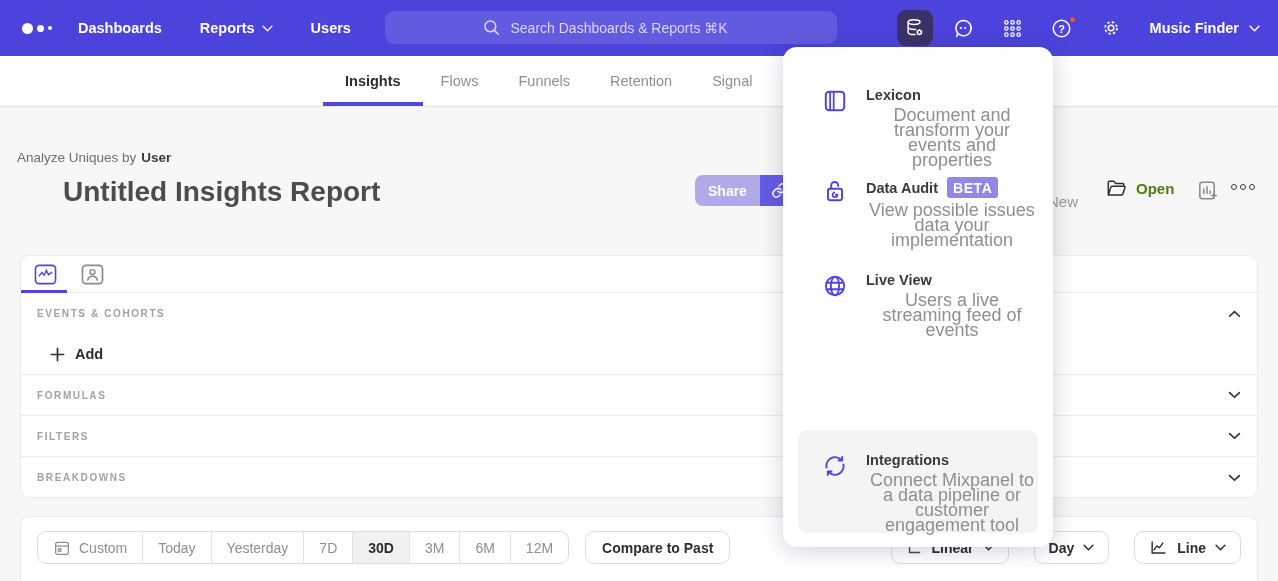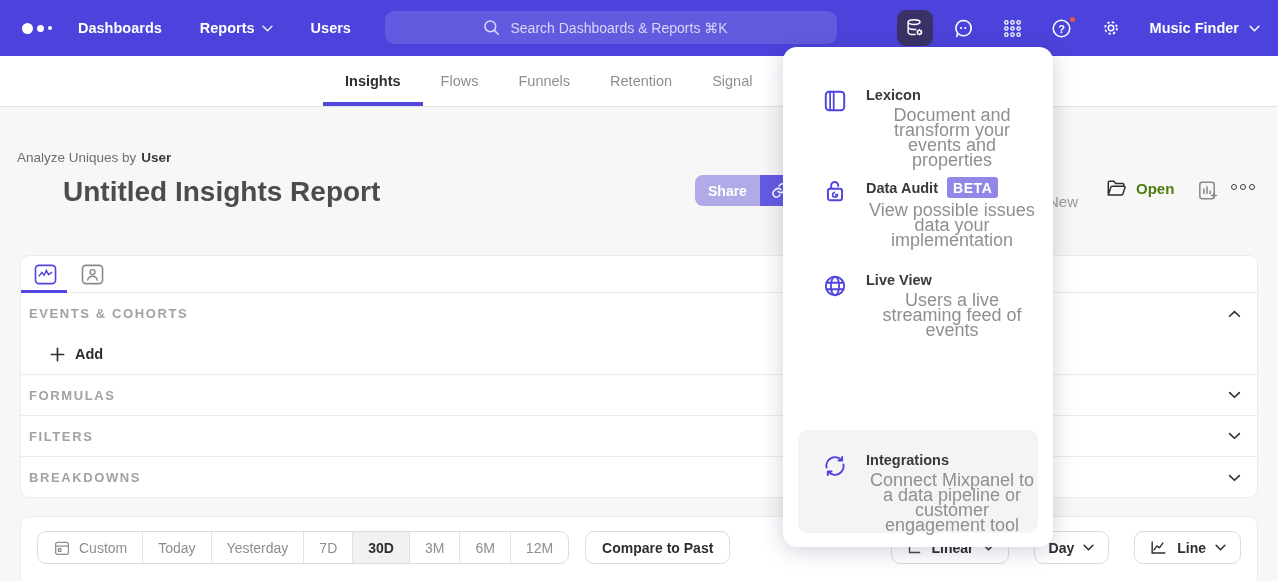--- a/index.html
+++ b/index.html
@@ -44,21 +44,21 @@
   .more-btn i { width:6px; height:6px; border-radius:50%; border:1.6px solid #3a3a3a; display:block; }
 
   
   .card { position:absolute; background:#fff; border:1px solid #ebebeb; border-radius:9px; }
   .builder { left:20px; top:255px; width:1238px; height:243px; }
   .icon-tabs { position:relative; height:37px; border-bottom:1px solid #ececec; display:flex; align-items:center; gap:24px; padding-left:13px; }
   .itab { cursor:pointer; display:flex; align-items:center; }
   .itab-underline { position:absolute; left:0; bottom:-1px; width:46px; height:3px; background:#5246dd; }
   .brow { position:absolute; left:0; width:100%; display:flex; align-items:center; }
   .brow .chev { position:absolute; right:16px; }
-  .sec-label { font-size:13px; font-weight:700; letter-spacing:1.6px; color:#a2a2a2; margin-left:8px; }
+  .sec-label { font-size:10px; font-weight:700; letter-spacing:1.6px; color:#a2a2a2; margin-left:16px; }
   .row-events  { top:37px; height:41px; }
   .row-add { top:78px; height:41px; border-bottom:1px solid #ececec; }
   .add-btn { display:flex; align-items:center; gap:10px; margin-left:29px; font-size:14.5px; font-weight:700; color:#2e2e2e; cursor:pointer; }
   .row-formulas { top:119px; height:41px; border-bottom:1px solid #ececec; }
   .row-filters { top:160px; height:41px; border-bottom:1px solid #ececec; }
   .row-breakdowns { top:201px; height:41px; }
 
   
   .timebar { left:20px; top:516px; width:1238px; height:80px; }
   .tb-inner { position:absolute; top:14px; left:16px; right:16px; height:33px; display:flex; align-items:center; }

